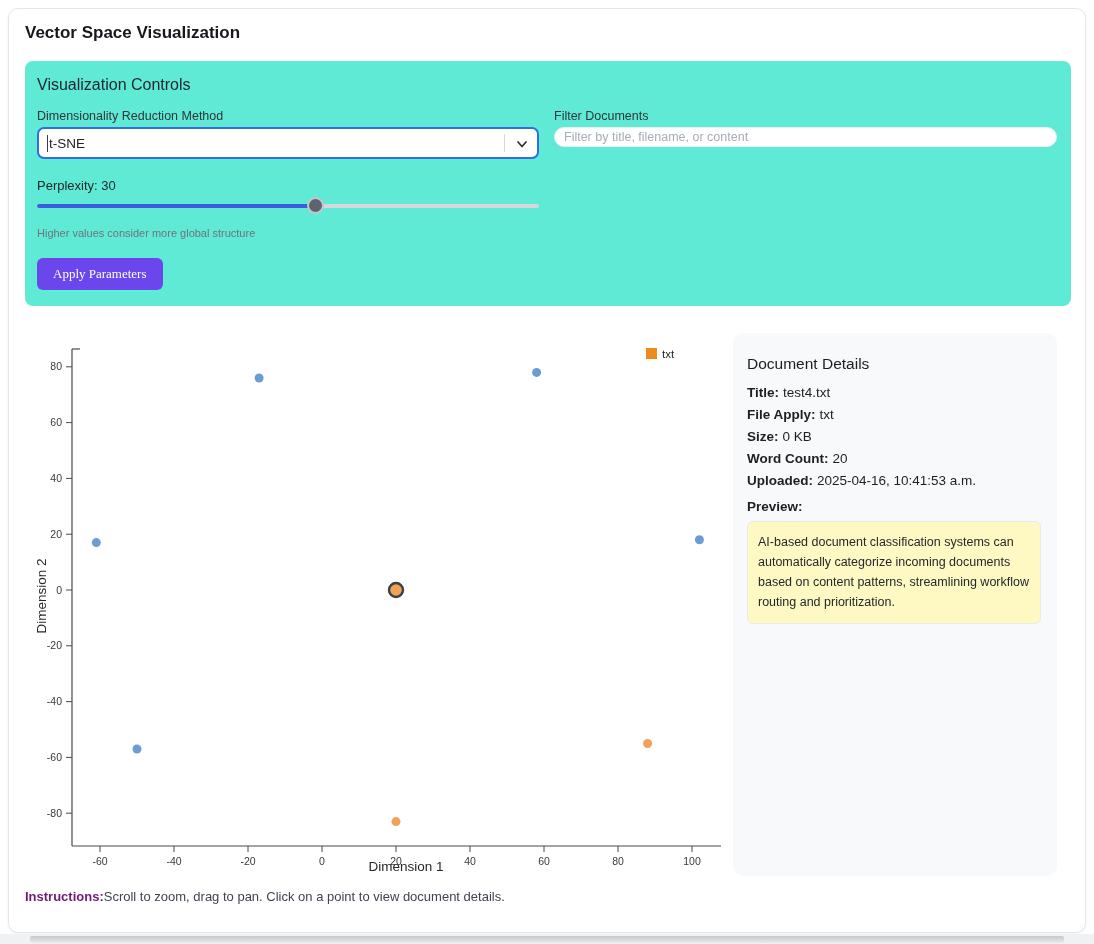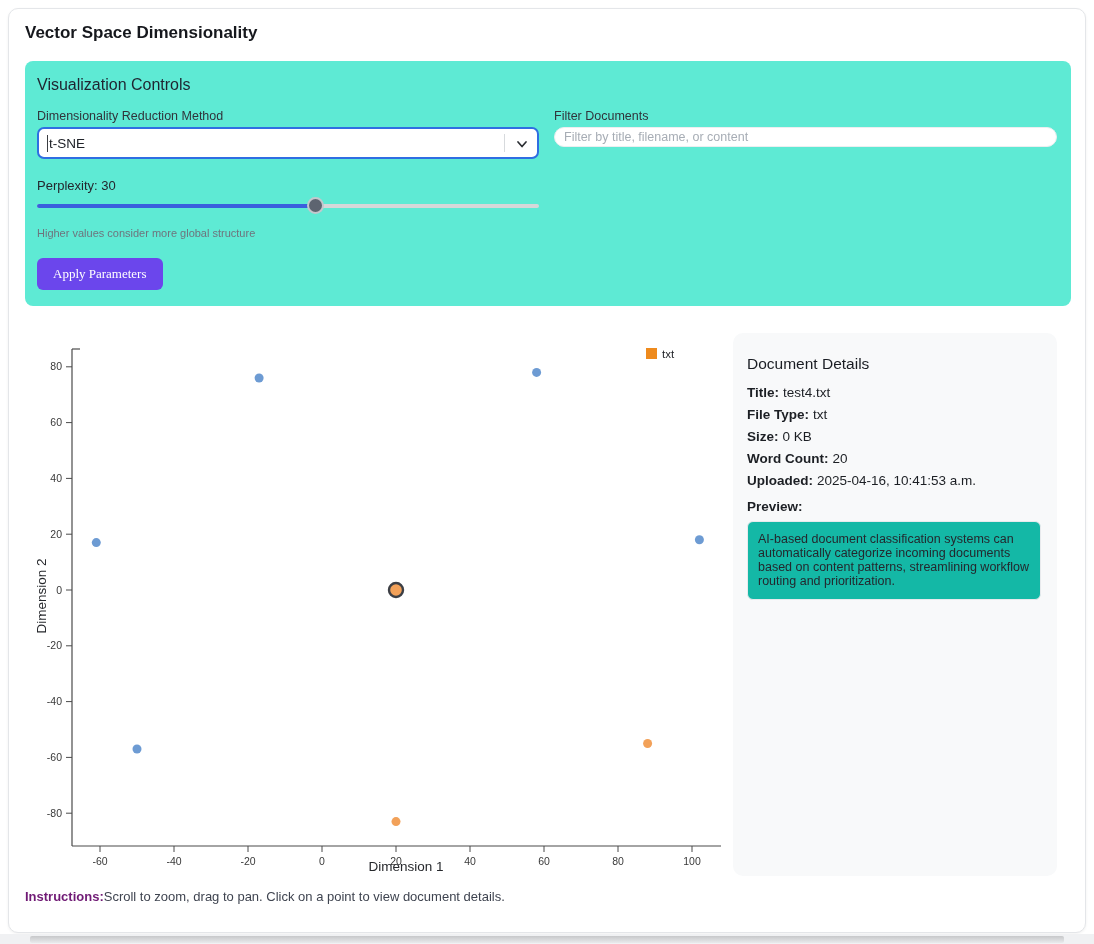--- a/index.html
+++ b/index.html
@@ -122,25 +122,25 @@
     font-size: 13.5px; color: #1c1f24; white-space: nowrap;
   }
   .field-row b { font-weight: 700; }
   .field-row span { margin-left: 4px; }
   .preview-label {
     position: absolute; left: 14px; top: 166px;
     font-size: 13.5px; font-weight: 700; color: #1c1f24;
   }
   .preview-box {
     position: absolute; left: 14px; top: 188px; width: 294px;
-    background: #14b8a6;
+    background: #fef9c3;
     border: 1px solid #e8eaed;
     border-radius: 6px;
     padding: 10px 10px 11px 10px;
-    font-size: 12.5px; line-height: 14px; color: #24282e;
+    font-size: 12.5px; line-height: 20px; color: #24282e;
   }
   
   .instructions {
     position: absolute; left: 16px; top: 880px;
     font-size: 13px; color: #3f4450;
   }
   .instructions b { color: #701a75; font-weight: 700; }
   .instructions span { margin-left: 0; }
   
   .bottom-bg {
@@ -151,21 +151,21 @@
     position: absolute; left: 30px; top: 936px; width: 1034px; height: 7px;
     background: linear-gradient(#c7c8ca, #e9eaec);
     border-radius: 2px;
   }
 </style>
 </head>
 <body>
 
 <div class="outer-card">
 
-  <div class="page-title">Vector Space Dimensionality</div>
+  <div class="page-title">Vector Space Visualization</div>
 
   <div class="controls-panel">
     <div class="controls-heading">Visualization Controls</div>
 
     <div class="small-label method-label">Dimensionality Reduction Method</div>
     <div class="method-select">
       <span class="caret-line"></span>
       <span class="method-value">t-SNE</span>
       <span class="select-sep"></span>
       <svg class="select-chevron" viewBox="0 0 14 14">
@@ -243,21 +243,21 @@
       </svg>
   </div>
 
   <div class="details-panel">
     <div class="details-heading">Document Details</div>
 
     <div class="field-row" style="top:52px">
       <b>Title:</b><span>test4.txt</span>
     </div>
     <div class="field-row" style="top:74px">
-      <b>File Type:</b><span>txt</span>
+      <b>File Apply:</b><span>txt</span>
     </div>
     <div class="field-row" style="top:96px">
       <b>Size:</b><span>0 KB</span>
     </div>
     <div class="field-row" style="top:118px">
       <b>Word Count:</b><span>20</span>
     </div>
     <div class="field-row" style="top:140px">
       <b>Uploaded:</b><span>2025-04-16, 10:41:53 a.m.</span>
     </div>

